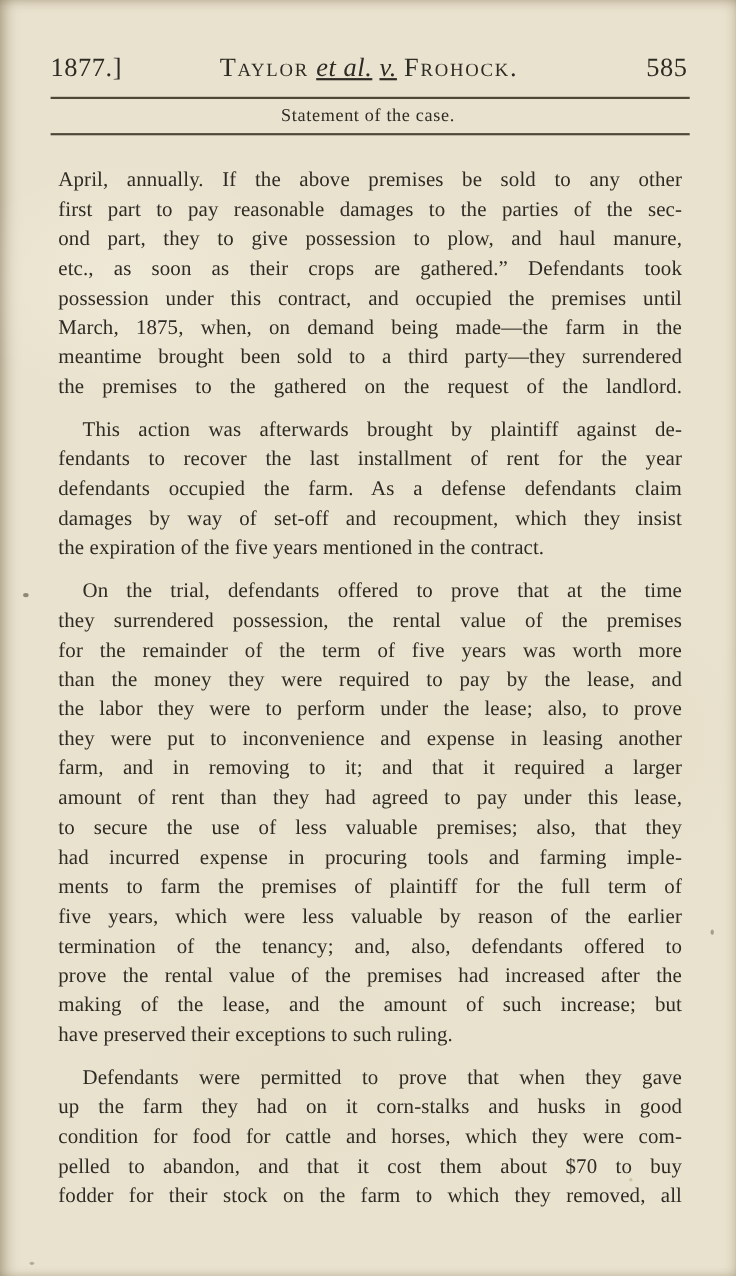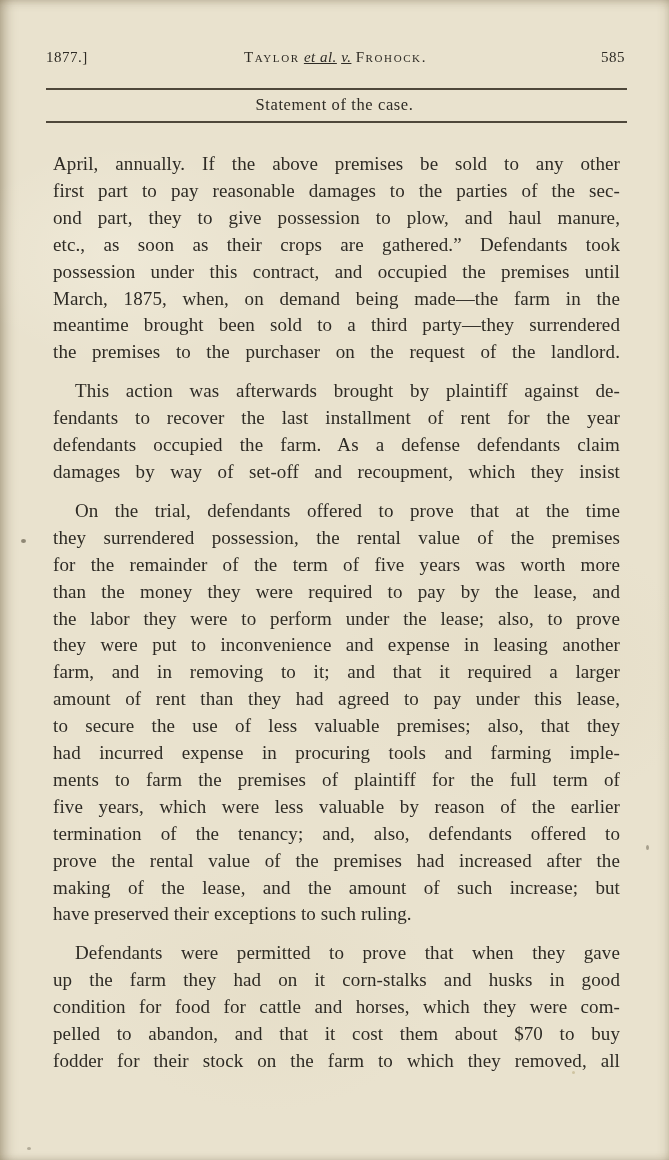--- a/index.html
+++ b/index.html
@@ -26,21 +26,21 @@
       radial-gradient(260px 200px at 78% 58%, rgba(210,198,165,0.18), transparent 70%),
       radial-gradient(240px 180px at 40% 85%, rgba(212,200,168,0.15), transparent 70%);
     pointer-events: none;
   }
 
   .header-row {
     position: absolute;
     top: 49px; left: 46px; right: 44px;
     display: flex;
     align-items: baseline;
-    font-size: 15px;
+    font-size: 24px;
     letter-spacing: 0.5px;
   }
   .year-cell  { width: 92px; text-align: left; }
   .title-cell { flex: 1; text-align: center; white-space: nowrap; }
   .pageno-cell{ width: 92px; text-align: right; }
   .sc { font-variant: small-caps; letter-spacing: 1.6px; }
   .it { font-style: italic; letter-spacing: 0.5px; text-decoration: underline; }
 
   .rule {
     position: absolute;
@@ -102,27 +102,28 @@
 
   <div class="case-text">
       <div class="para">
         <div class="line">April, annually. If the above premises be sold to any other</div>
         <div class="line">first part to pay reasonable damages to the parties of the sec-</div>
         <div class="line">ond part, they to give possession to plow, and haul manure,</div>
         <div class="line">etc., as soon as their crops are gathered.” Defendants took</div>
         <div class="line">possession under this contract, and occupied the premises until</div>
         <div class="line">March, 1875, when, on demand being made—the farm in the</div>
         <div class="line">meantime brought been sold to a third party—they surrendered</div>
-        <div class="line">the premises to the purchaser on the request of the landlord.</div>
+        <div class="line">the premises to the gathered on the request of the landlord.</div>
       </div>
       <div class="para indent">
         <div class="line">This action was afterwards brought by plaintiff against de-</div>
         <div class="line">fendants to recover the last installment of rent for the year</div>
         <div class="line">defendants occupied the farm. As a defense defendants claim</div>
         <div class="line">damages by way of set-off and recoupment, which they insist</div>
+        <div class="line unforced">the expiration of the five years mentioned in the contract.</div>
       </div>
       <div class="para indent">
         <div class="line">On the trial, defendants offered to prove that at the time</div>
         <div class="line">they surrendered possession, the rental value of the premises</div>
         <div class="line">for the remainder of the term of five years was worth more</div>
         <div class="line">than the money they were required to pay by the lease, and</div>
         <div class="line">the labor they were to perform under the lease; also, to prove</div>
         <div class="line">they were put to inconvenience and expense in leasing another</div>
         <div class="line">farm, and in removing to it; and that it required a larger</div>
         <div class="line">amount of rent than they had agreed to pay under this lease,</div>

